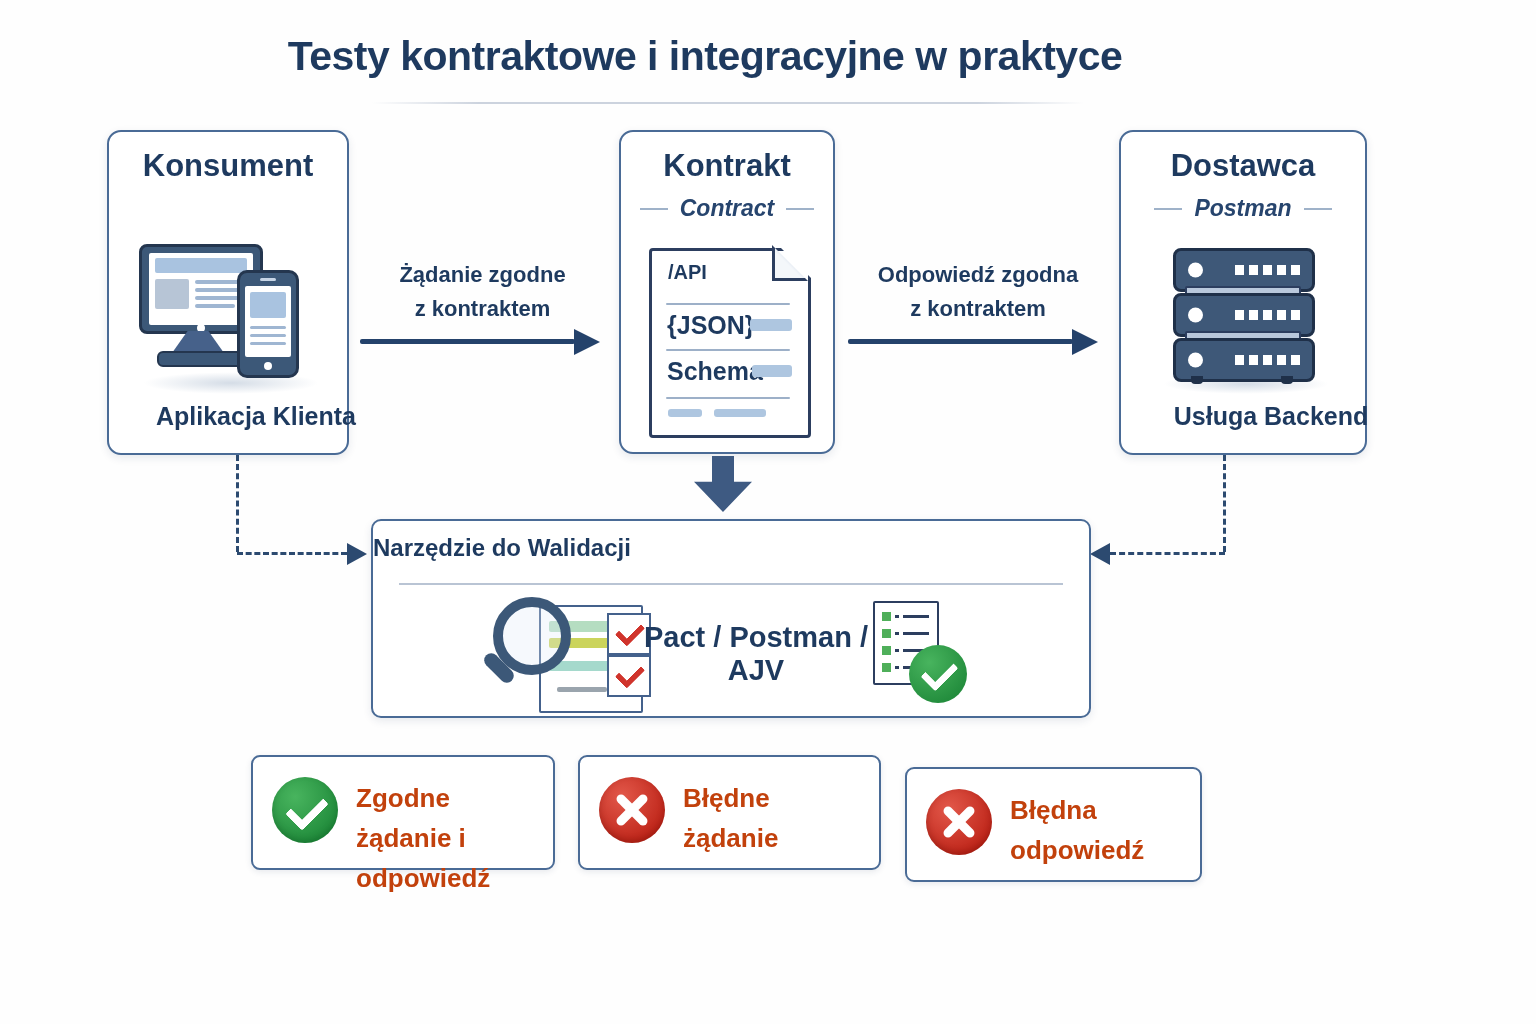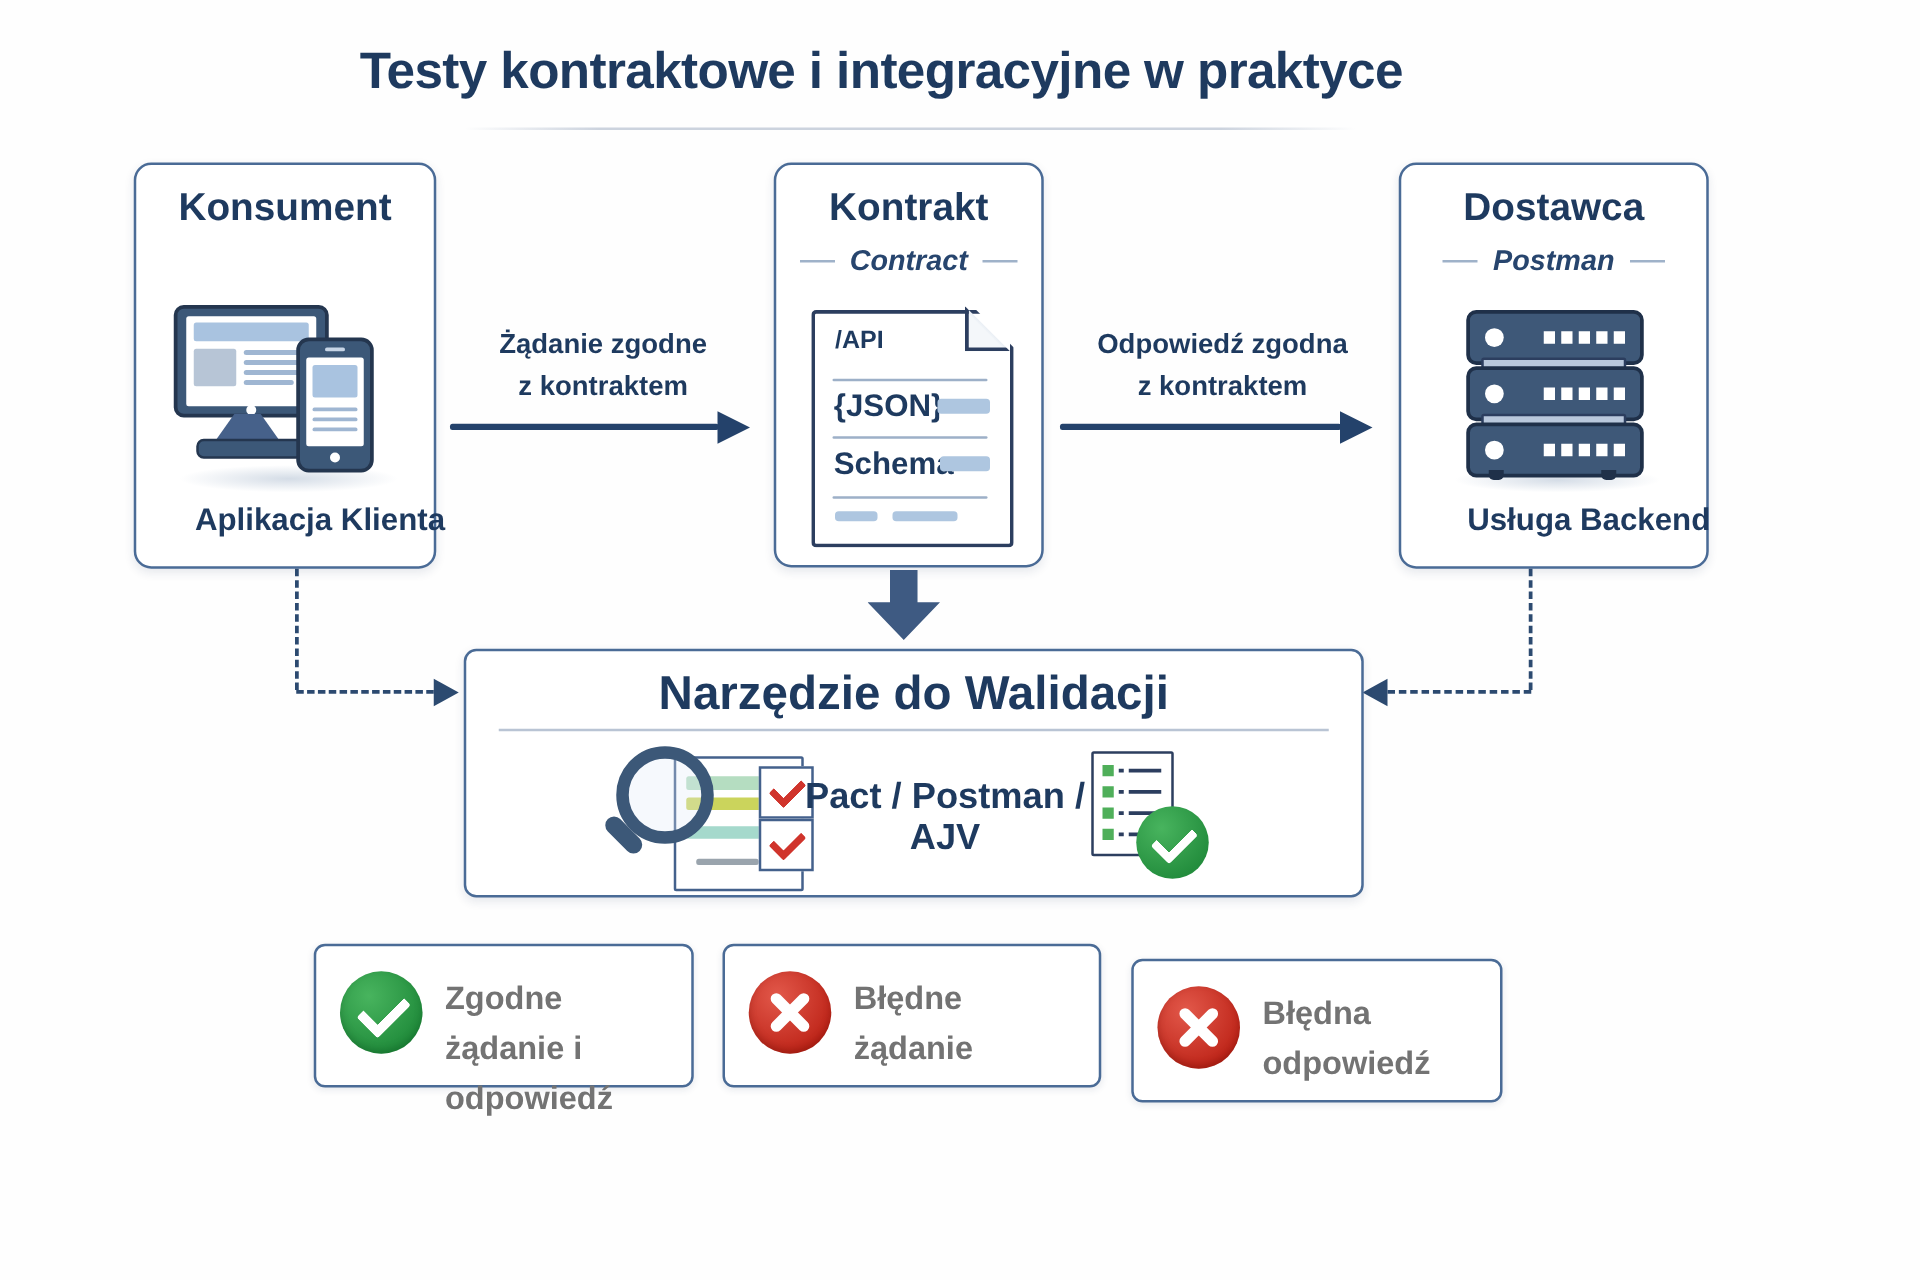--- a/index.html
+++ b/index.html
@@ -78,22 +78,22 @@
   .block-arrow{width:58px;height:56px;background:#3e5a82;
     clip-path:polygon(31% 0,69% 0,69% 46%,100% 46%,50% 100%,0 46%,31% 46%);}
 
   
   .dash-v{border-left:3.5px dashed #2c4a70;}
   .dash-h{border-top:3.5px dashed #2c4a70;}
 
   
   .validation{left:371px;top:519px;width:716px;height:195px;background:#fff;
     border:2.5px solid #4a6b96;border-radius:10px;box-shadow:0 3px 8px rgba(30,50,90,.10);}
-  .validation-title{position:absolute;left:0;top:13px;width:100%;text-align:center;
-    font-size:38px;font-weight:700;color:#1e3a5f;}
+  .validation-title{position:absolute;left:0;top:13px;width:100%;text-align:left;
+    font-size:24px;font-weight:700;color:#1e3a5f;}
   .validation-rule{position:absolute;left:26px;top:62px;right:26px;height:2px;background:#b9c4d4;}
   .tools-text{position:absolute;left:258px;top:100px;width:250px;text-align:center;
     font-size:29px;font-weight:600;color:#1e3a5f;}
 
   
   .magset{position:absolute;left:118px;top:76px;width:170px;height:118px;}
   .magdoc{position:absolute;left:48px;top:8px;width:100px;height:104px;background:#fff;border:2.5px solid #44618c;border-radius:2px;}
   .magbar{position:absolute;border-radius:2px;}
   .chkbox{position:absolute;width:40px;height:38px;background:#fff;border:2.5px solid #44618c;}
   .redcheck{position:absolute;left:8px;top:8px;width:20px;height:11px;
@@ -112,21 +112,21 @@
   .green-badge{position:absolute;border-radius:50%;
     background:radial-gradient(circle at 35% 30%,#48b45e,#238d3d 75%);}
   .white-check{position:absolute;border-left-style:solid;border-bottom-style:solid;border-color:#fff;transform:rotate(-45deg);border-radius:3px;}
 
   
   .status-card{top:755px;height:111px;background:#fff;border:2.5px solid #4a6b96;border-radius:9px;
     box-shadow:0 2px 6px rgba(30,50,90,.10);}
   .status-circle{position:absolute;left:19px;top:20px;width:66px;height:66px;border-radius:50%;}
   .circle-green{background:radial-gradient(circle at 35% 30%,#48b45e,#1f8a3a 78%);box-shadow:inset 0 -3px 6px rgba(0,60,20,.25);}
   .circle-red{background:radial-gradient(circle at 35% 30%,#e2584a,#bd2317 78%);box-shadow:inset 0 -3px 6px rgba(90,10,0,.3);}
-  .status-text{position:absolute;left:103px;top:21px;font-size:26px;font-weight:600;line-height:40px;color:#737373;}
+  .status-text{position:absolute;left:103px;top:21px;font-size:26px;font-weight:600;line-height:40px;color:#c2410c;}
   .xmark-a,.xmark-b{position:absolute;left:50%;top:50%;width:40px;height:9px;background:#fff;border-radius:5px;}
   .xmark-a{transform:translate(-50%,-50%) rotate(45deg);}
   .xmark-b{transform:translate(-50%,-50%) rotate(-45deg);}
 </style>
 </head>
 <body>
 
 <div class="canvas">
 
   <div class="abs page-title">Testy kontraktowe i integracyjne w praktyce</div>

